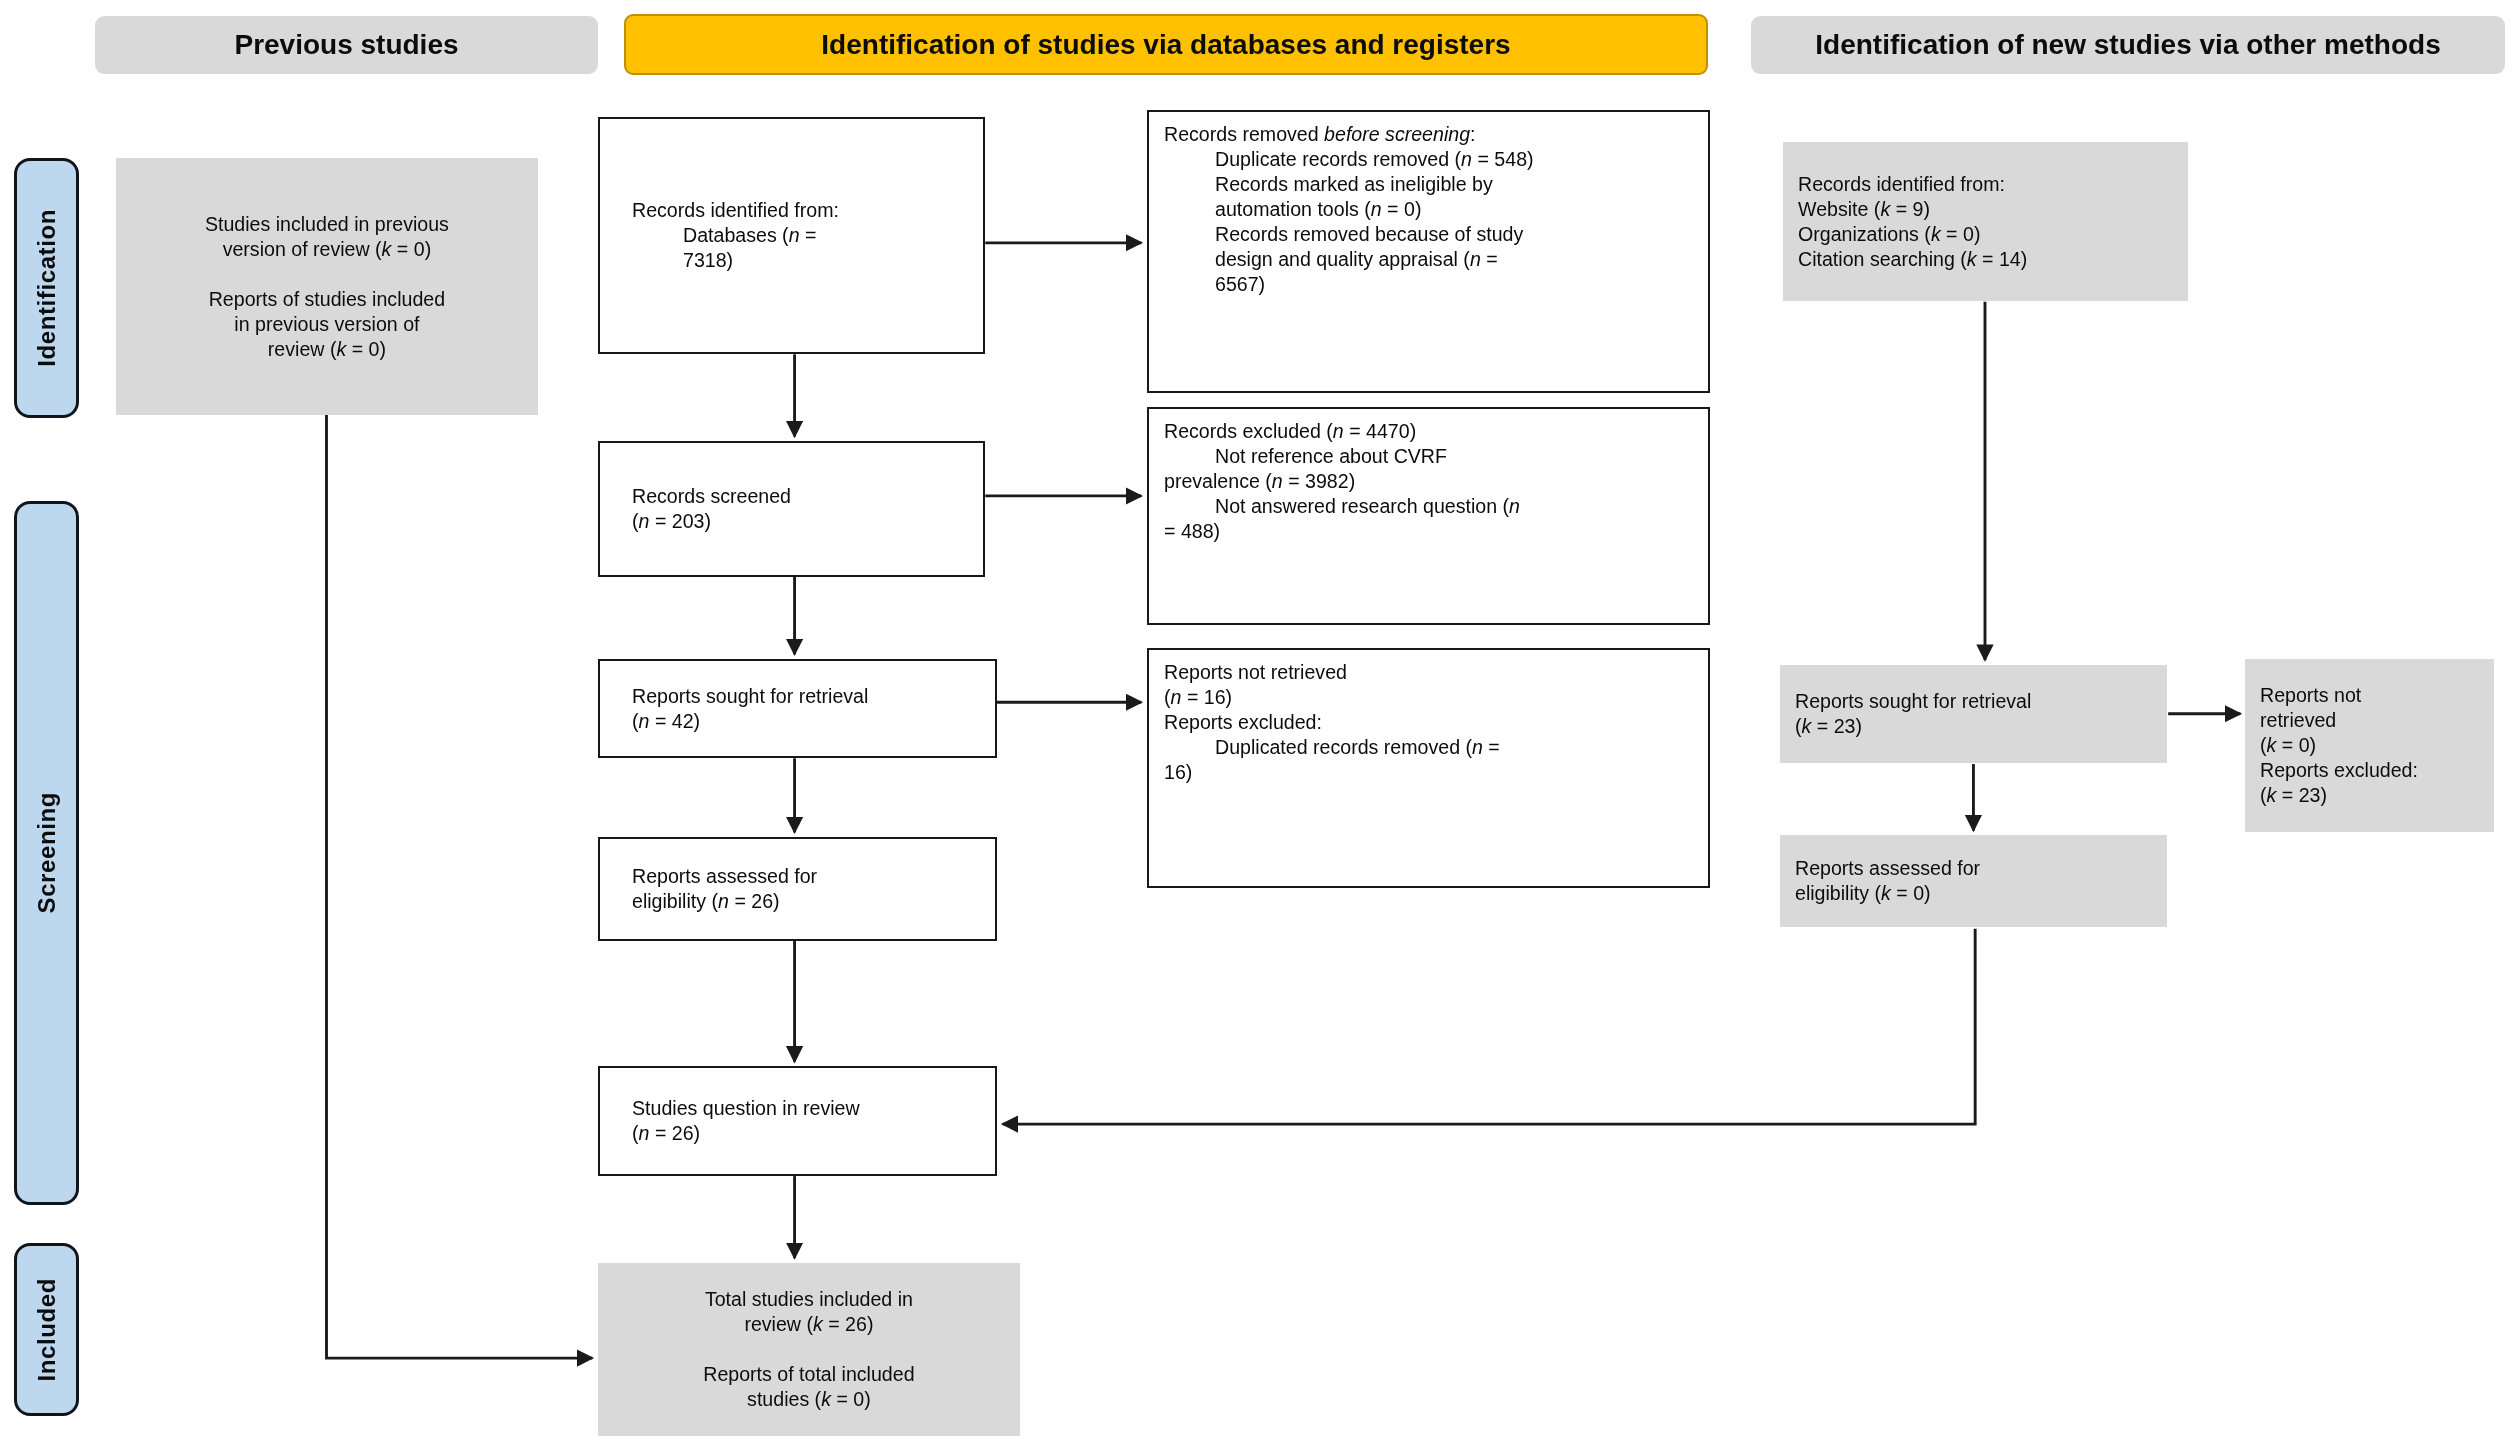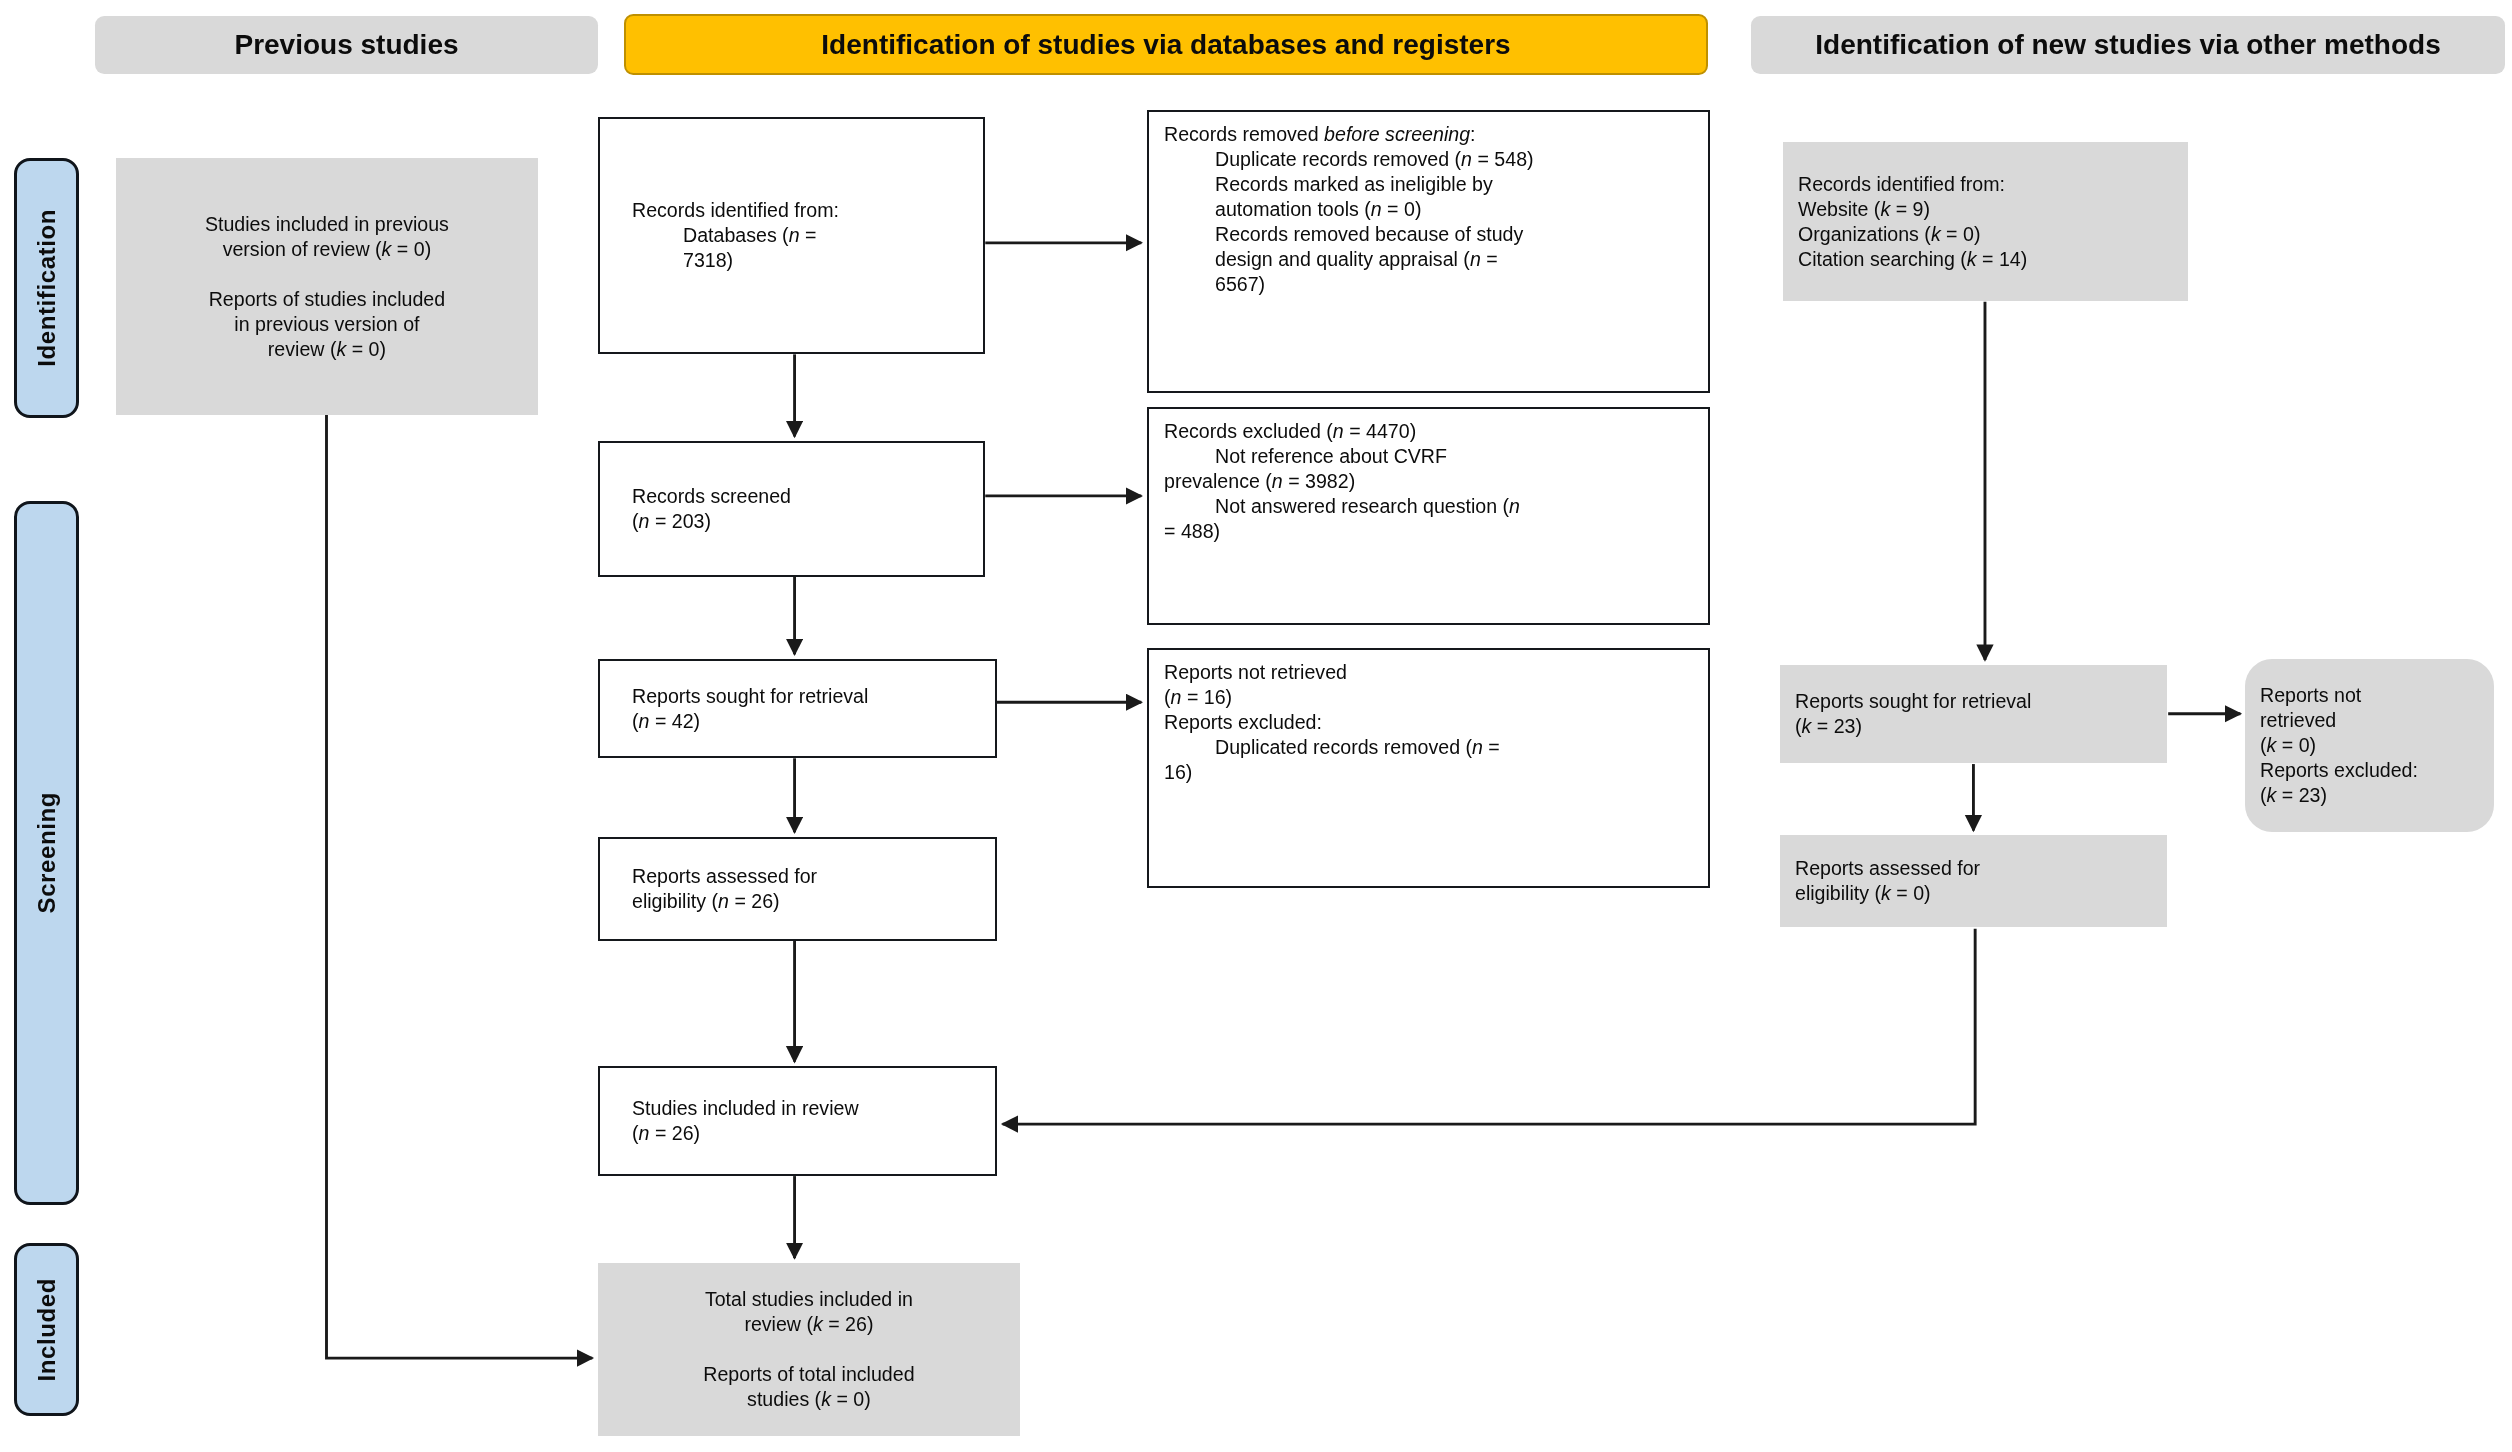--- a/index.html
+++ b/index.html
@@ -103,21 +103,21 @@
       <div class="ln ind">Duplicated records removed (<i>n</i> =</div>
       <div class="ln">16)</div>
     </div>
 
   <div class="abs box box-white" style="left:598px;top:837px;width:399px;height:104px;">
       <div class="ln">Reports assessed for</div>
       <div class="ln">eligibility (<i>n</i> = 26)</div>
     </div>
 
   <div class="abs box box-white" style="left:598px;top:1066px;width:399px;height:110px;">
-      <div class="ln">Studies included in review</div>
+      <div class="ln">Studies question in review</div>
       <div class="ln">(<i>n</i> = 26)</div>
     </div>
 
   <div class="abs box box-gray tcenter" style="left:598px;top:1263px;width:422px;height:173px;">
       <div class="ln">Total studies included in</div>
       <div class="ln">review (<i>k</i> = 26)</div>
       <div class="ln">&nbsp;</div>
       <div class="ln">Reports of total included</div>
       <div class="ln">studies (<i>k</i> = 0)</div>
     </div>
@@ -127,21 +127,21 @@
       <div class="ln">Website (<i>k</i> = 9)</div>
       <div class="ln">Organizations (<i>k</i> = 0)</div>
       <div class="ln">Citation searching (<i>k</i> = 14)</div>
     </div>
 
   <div class="abs box box-gray pad-sm" style="left:1780px;top:665px;width:387px;height:98px;">
       <div class="ln">Reports sought for retrieval</div>
       <div class="ln">(<i>k</i> = 23)</div>
     </div>
 
-  <div class="abs box box-gray pad-sm" style="left:2245px;top:659px;width:249px;height:173px;border-radius:27px;">
+  <div class="abs box box-gray pad-sm" style="left:2245px;top:659px;width:249px;height:173px;">
       <div class="ln">Reports not</div>
       <div class="ln">retrieved</div>
       <div class="ln">(<i>k</i> = 0)</div>
       <div class="ln">Reports excluded:</div>
       <div class="ln">(<i>k</i> = 23)</div>
     </div>
 
   <div class="abs box box-gray pad-sm" style="left:1780px;top:835px;width:387px;height:92px;">
       <div class="ln">Reports assessed for</div>
       <div class="ln">eligibility (<i>k</i> = 0)</div>

